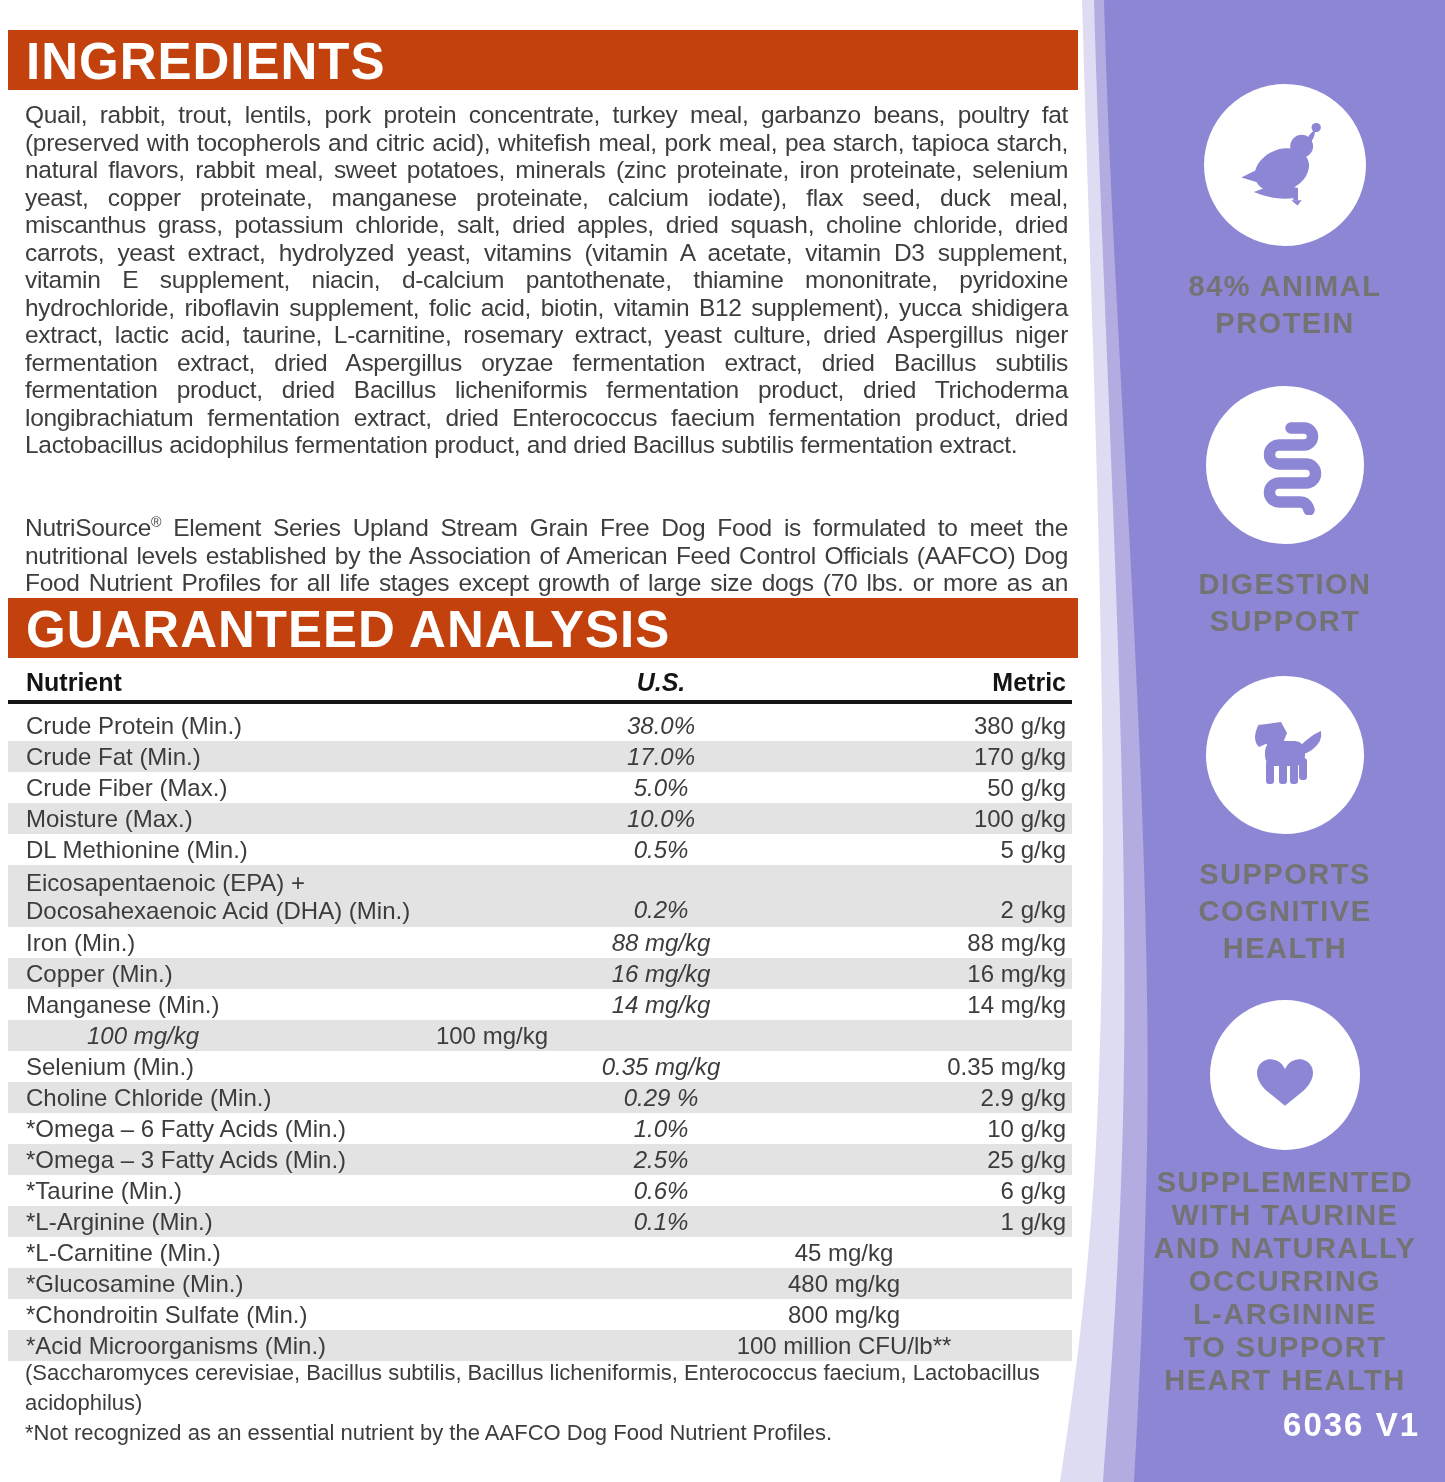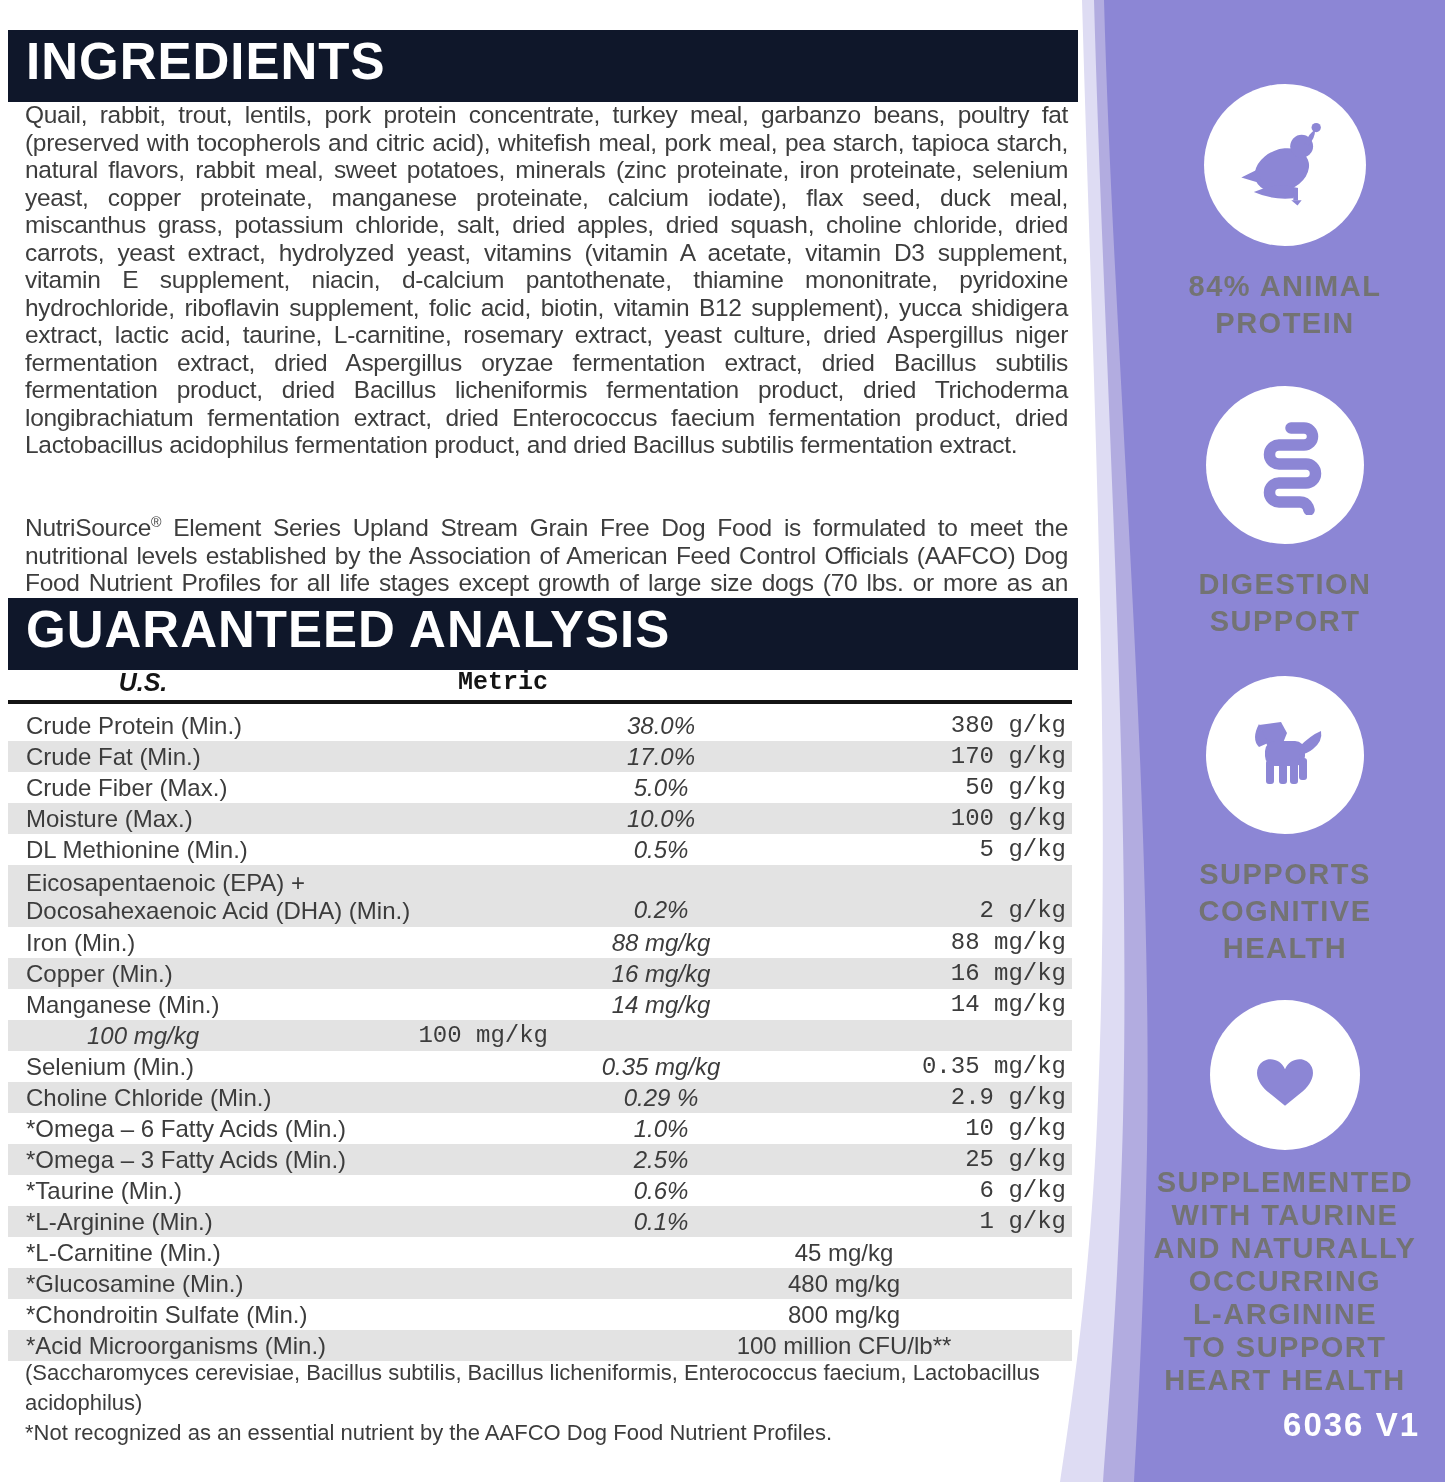--- a/index.html
+++ b/index.html
@@ -2,22 +2,22 @@
 <html><head>
 <meta charset="utf-8">
 <style>
   html,body { margin:0; padding:0; background:#fff; }
   .page {
     position:relative; width:1445px; height:1482px; background:#ffffff;
     font-family:"Liberation Sans", sans-serif; overflow:hidden;
   }
   
   .banner {
-    position:absolute; left:8px; width:1070px; height:72px;
-    background:#0f172a; color:#fff; font-weight:bold;
+    position:absolute; left:8px; width:1070px; height:60px;
+    background:#c2410c; color:#fff; font-weight:bold;
     font-size:51px; line-height:64px; padding-left:18px;
     letter-spacing:1px; box-sizing:border-box; white-space:nowrap;
   }
   .banner.ingredients { top:30px; }
   .banner.analysis    { top:598px; }
 
   
   .copy {
     position:absolute; left:25px; width:1043px; color:#3d3d3d;
     font-size:24.5px; line-height:27.5px; letter-spacing:-0.3px;
@@ -36,21 +36,21 @@
     font-weight:bold; font-size:25px; padding-bottom:3px;
   }
   .ga-body { position:absolute; left:8px; top:710px; width:1064px; }
   .ga-row  { display:flex; align-items:center; height:31px; color:#3c3c3c; font-size:24px; }
   .ga-row.alt { background:#E3E3E3; }
   .ga-row.tall { height:62px; align-items:flex-end; }
   .ga-row.tall .ga-nutrient { line-height:28px; padding-bottom:2px; white-space:pre-line; }
   .ga-row.tall .ga-us, .ga-row.tall .ga-metric { padding-bottom:3px; }
   .ga-nutrient { flex:1 1 auto; padding-left:18px; white-space:nowrap; overflow:hidden; }
   .ga-us     { width:270px; text-align:center; flex:0 0 auto;font-style:italic; }
-  .ga-metric { width:276px; text-align:right; padding-right:6px; box-sizing:border-box; flex:0 0 auto;font-family:Liberation Mono, monospace; }
+  .ga-metric { width:276px; text-align:right; padding-right:6px; box-sizing:border-box; flex:0 0 auto; }
   .ga-combined { width:546px; padding-left:90px; box-sizing:border-box; text-align:center; flex:0 0 auto; }
 
   .footnotes { position:absolute; left:25px; top:1358px; width:1050px;
     color:#3c3c3c; font-size:22px; line-height:30px; }
 
   
   .sidebar-svg { position:absolute; top:0; right:0; width:400px; height:1482px; }
   .badge { position:absolute; left:1140px; width:290px; text-align:center; color:#737373; }
   .badge-circle { background:#ffffff; border-radius:50%; margin:0 auto;
     display:flex; align-items:center; justify-content:center; }
@@ -78,20 +78,21 @@
   <div class="banner ingredients">INGREDIENTS</div>
 
   <div class="copy justify ingredients-body">Quail, rabbit, trout, lentils, pork protein concentrate, turkey meal, garbanzo beans, poultry fat (preserved with tocopherols and citric acid), whitefish meal, pork meal, pea starch, tapioca starch, natural flavors, rabbit meal, sweet potatoes, minerals (zinc proteinate, iron proteinate, selenium yeast, copper proteinate, manganese proteinate, calcium iodate), flax seed, duck meal, miscanthus grass, potassium chloride, salt, dried apples, dried squash, choline chloride, dried carrots, yeast extract, hydrolyzed yeast, vitamins (vitamin A acetate, vitamin D3 supplement, vitamin E supplement, niacin, d-calcium pantothenate, thiamine mononitrate, pyridoxine hydrochloride, riboflavin supplement, folic acid, biotin, vitamin B12 supplement), yucca shidigera extract, lactic acid, taurine, L-carnitine, rosemary extract, yeast culture, dried Aspergillus niger fermentation extract, dried Aspergillus oryzae fermentation extract, dried Bacillus subtilis fermentation product, dried Bacillus licheniformis fermentation product, dried Trichoderma longibrachiatum fermentation extract, dried Enterococcus faecium fermentation product, dried Lactobacillus acidophilus fermentation product, and dried Bacillus subtilis fermentation extract.</div>
 
 
   <div class="copy justify aafco"><span>NutriSource</span><span class="reg">®</span><span> Element Series Upland Stream Grain Free Dog Food is formulated to meet the nutritional levels established by the Association of American Feed Control Officials (AAFCO) Dog Food Nutrient Profiles for all life stages except growth of large size dogs (70 lbs. or more as an adult).</span></div>
 
   <div class="banner analysis">GUARANTEED ANALYSIS</div>
 
   <div class="ga-header">
+    <div class="ga-nutrient">Nutrient</div>
     <div class="ga-us">U.S.</div>
     <div class="ga-metric">Metric</div>
   </div>
 
   <div class="ga-body">
       <div class="ga-row">
         <div class="ga-nutrient">Crude Protein (Min.)</div>
         <div class="ga-us">38.0%</div>
         <div class="ga-metric">380 g/kg</div>
       </div>

